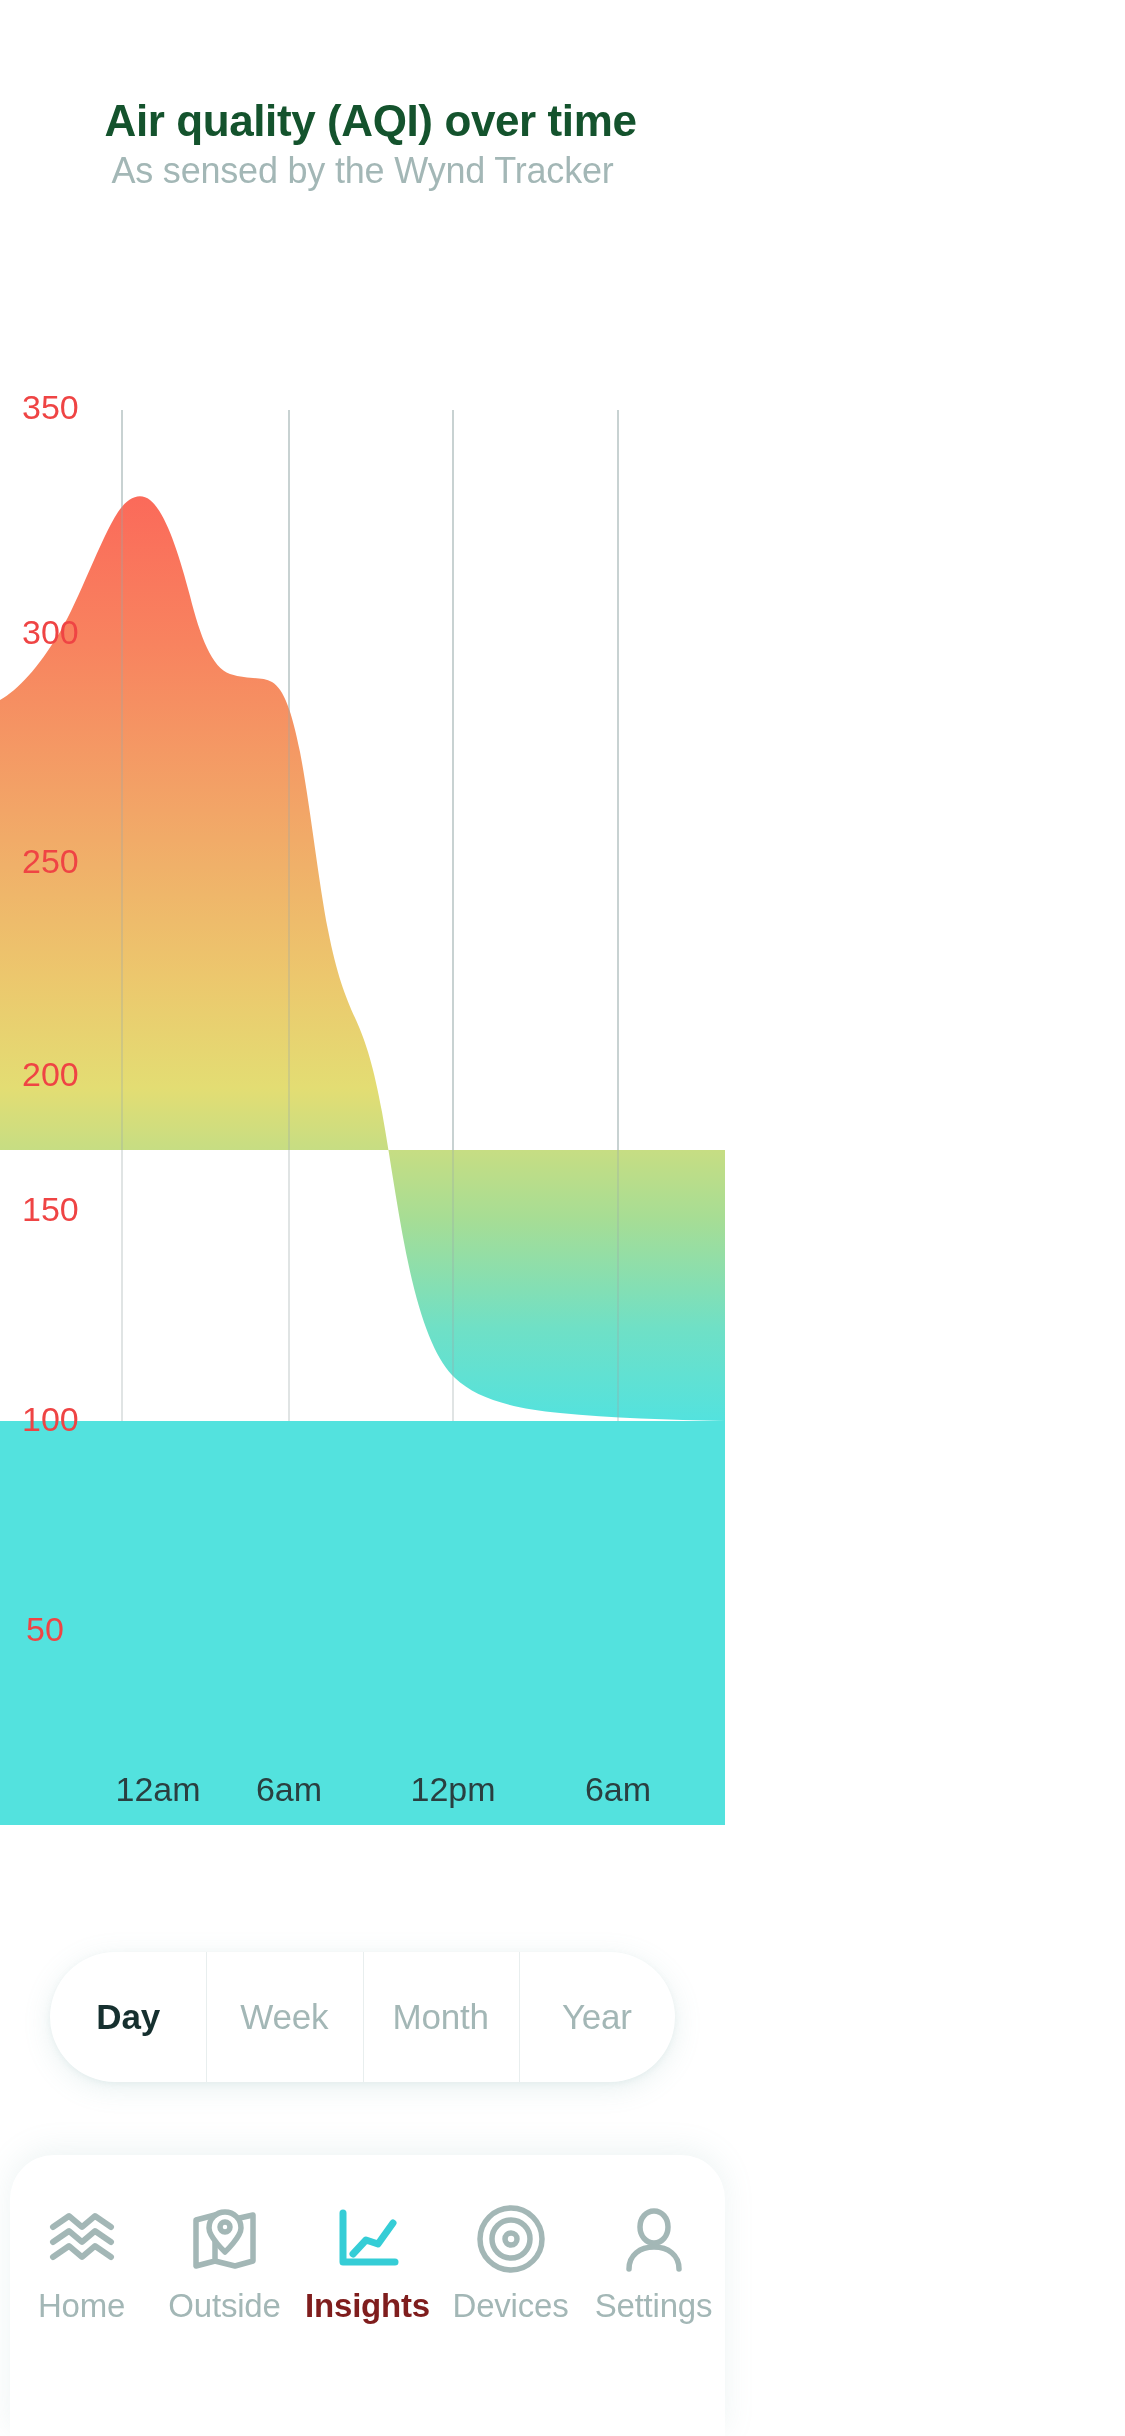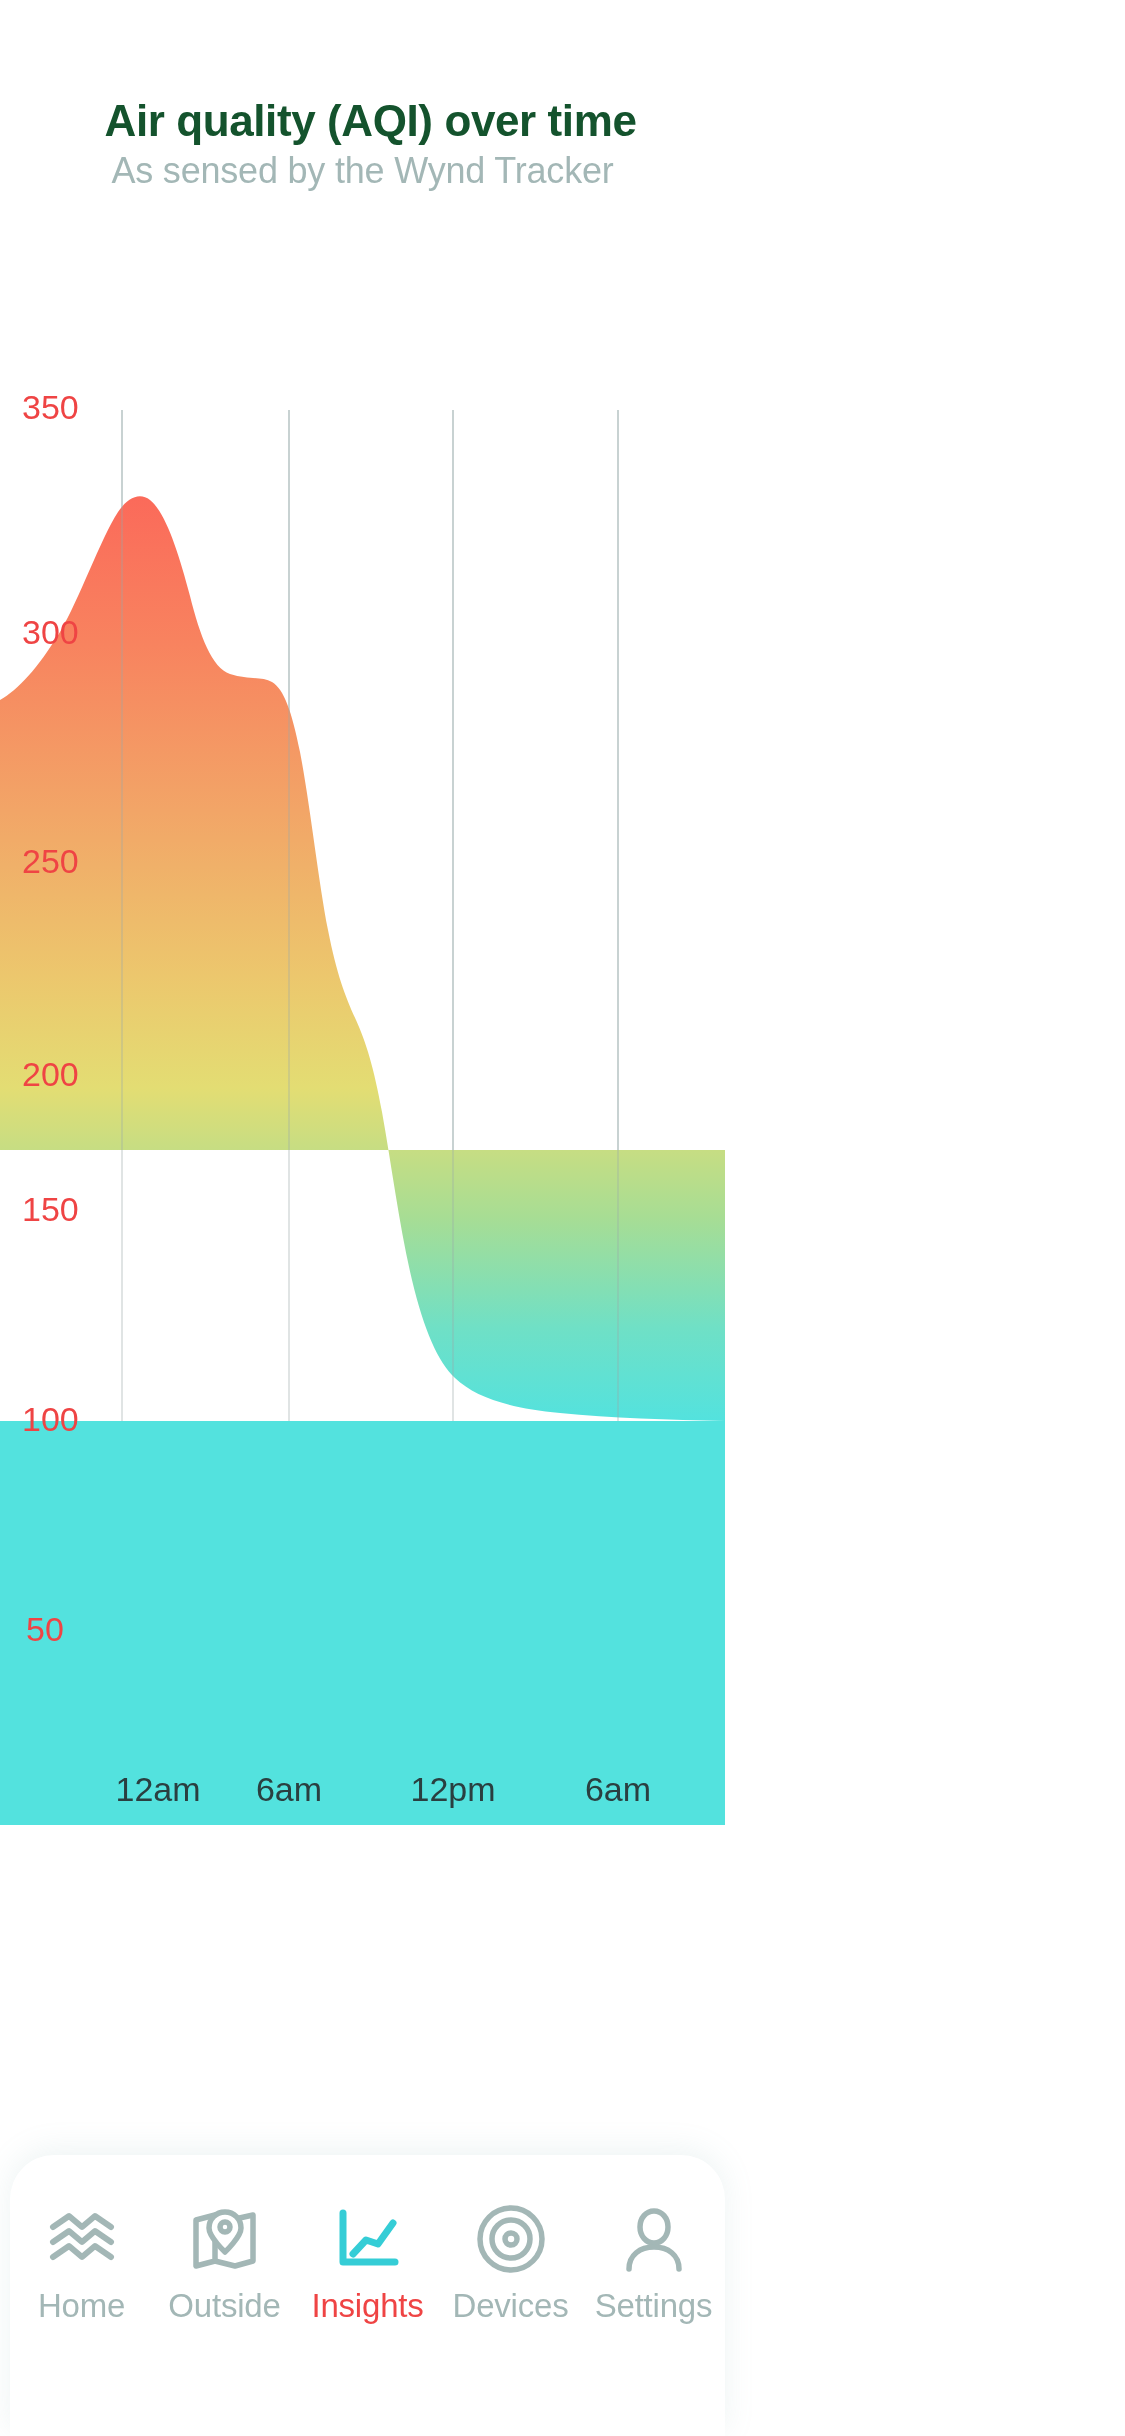--- a/index.html
+++ b/index.html
@@ -78,21 +78,21 @@
     display:flex;align-items:flex-start;justify-content:space-around;
     padding-top:48px;box-sizing:border-box;
   }
   .tab{
     width:143px;display:flex;flex-direction:column;align-items:center;
   }
   .tab-icon{height:72px;display:flex;align-items:center;justify-content:center;}
   .tab-label{
     margin-top:12px;font-size:33px;color:#a3b7b6;letter-spacing:-0.2px;
   }
-  .tab.active .tab-label{color:#ef4444;font-weight:normal;}
+  .tab.active .tab-label{color:#7f1d1d;font-weight:bold;}
 </style>
 </head>
 <body>
 
 <div class="phone">
 
   <div class="header">
     <div class="title">Air quality (AQI) over time</div>
     <div class="subtitle">As sensed by the Wynd Tracker</div>
   </div>
@@ -155,20 +155,34 @@
     <div class="ylabel" style="left:22px;  top:790px;">150</div>
     <div class="ylabel" style="left:22px;  top:1000px;">100</div>
     <div class="ylabel" style="left:26px;  top:1210px;">50</div>
 
     <div class="xlabel" style="left:122px; top:1370px;margin-left:36px;">12am</div>
     <div class="xlabel" style="left:289px; top:1370px;">6am</div>
     <div class="xlabel" style="left:453px; top:1370px;">12pm</div>
     <div class="xlabel" style="left:618px; top:1370px;">6am</div>
   </div>
 
+  <div class="seg-shadowbox">
+    <div class="seg active">
+      <span>Day</span>
+    </div>
+    <div class="seg">
+      <span>Week</span>
+    </div>
+    <div class="seg">
+      <span>Month</span>
+    </div>
+    <div class="seg">
+      <span>Year</span>
+    </div>
+  </div>
 
   <div class="tabbar">
 
     <div class="tab">
       <div class="tab-icon">
         <svg width="70" height="64" viewBox="0 0 70 64" fill="none" stroke="#a3b7b6" stroke-width="6" stroke-linecap="round" stroke-linejoin="round">
           <polyline points="6,20 22,9 35,20 48,9 64,20"></polyline>
           <polyline points="6,35 22,24 35,35 48,24 64,35"></polyline>
           <polyline points="6,50 22,39 35,50 48,39 64,50"></polyline>
         </svg>

